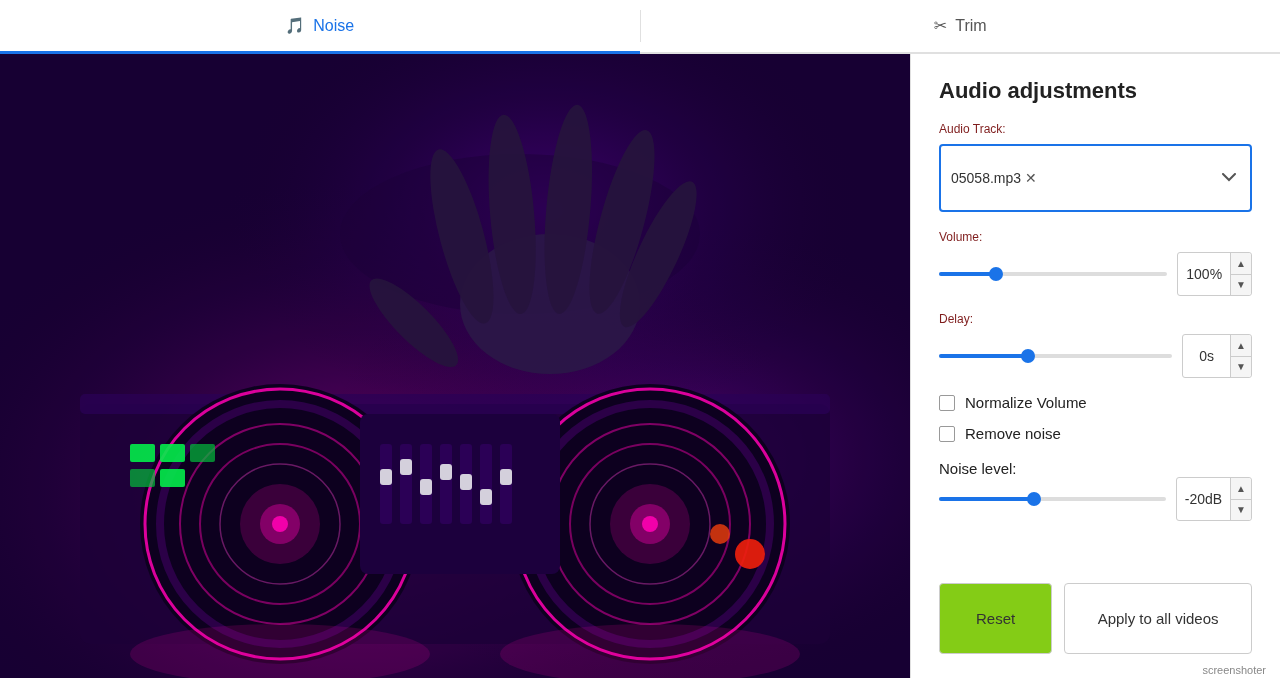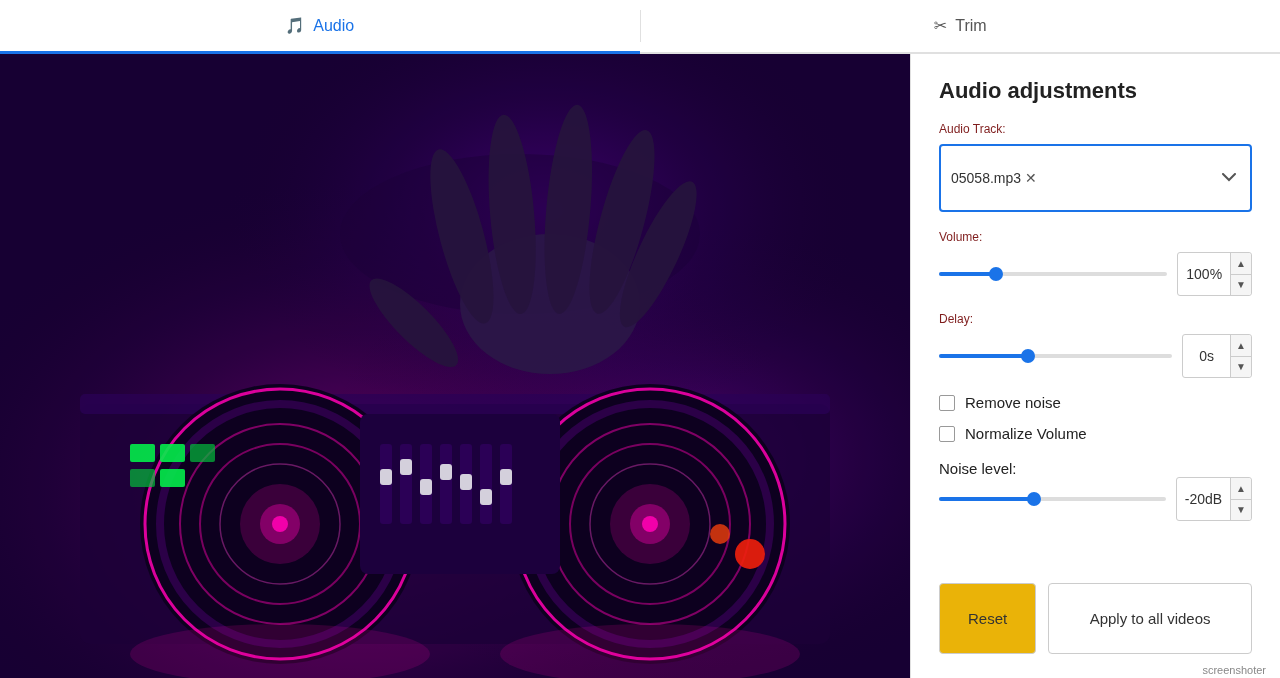--- a/index.html
+++ b/index.html
@@ -236,23 +236,23 @@
     }
 
     
     .bottom-buttons {
       display: flex;
       gap: 12px;
       margin-top: auto;
       padding-top: 20px;
     }
     .btn-reset {
-      padding: 10px 28px;
+      padding: 10px 36px;
       border: 1.5px solid #ccc;
-      background: #eab308;
+      background: #84cc16;
       border-radius: 4px;
       font-size: 15px;
       cursor: pointer;
       color: #333;
       font-weight: 500;
     }
     .btn-apply {
       padding: 26px 28px;
       border: 1.5px solid #ccc;
       background: #fff;
@@ -275,21 +275,21 @@
       padding: 2px 6px;
       border-radius: 3px;
     }
   </style>
 </head>
 <body>
 
 <div class="tabs">
   <div class="tab active">
     <span>🎵</span>
-    <span>Audio</span>
+    <span>Noise</span>
   </div>
   <div class="tab-divider"></div>
   <div class="tab">
     <span>✂</span>
     <span>Trim</span>
   </div>
 </div>
 
 <div class="main-content">
 
@@ -429,26 +429,26 @@
         <span class="value-text">0s</span>
         <div class="spinners">
           <button class="spinner-btn">▲</button>
           <button class="spinner-btn">▼</button>
         </div>
       </div>
     </div>
 
     <div class="checkbox-row">
       <div class="checkbox-box"></div>
-      <span class="checkbox-label">Remove noise</span>
+      <span class="checkbox-label">Normalize Volume</span>
     </div>
 
     <div class="checkbox-row">
       <div class="checkbox-box"></div>
-      <span class="checkbox-label">Normalize Volume</span>
+      <span class="checkbox-label">Remove noise</span>
     </div>
 
     <div class="noise-level-label">Noise level:</div>
     <div class="slider-row">
       <div class="slider-track">
         <div class="slider-fill" style="width:42%"></div>
         <div class="slider-thumb" style="left:calc(42% - 7px)"></div>
       </div>
       <div class="value-box">
         <span class="value-text">-20dB</span>

